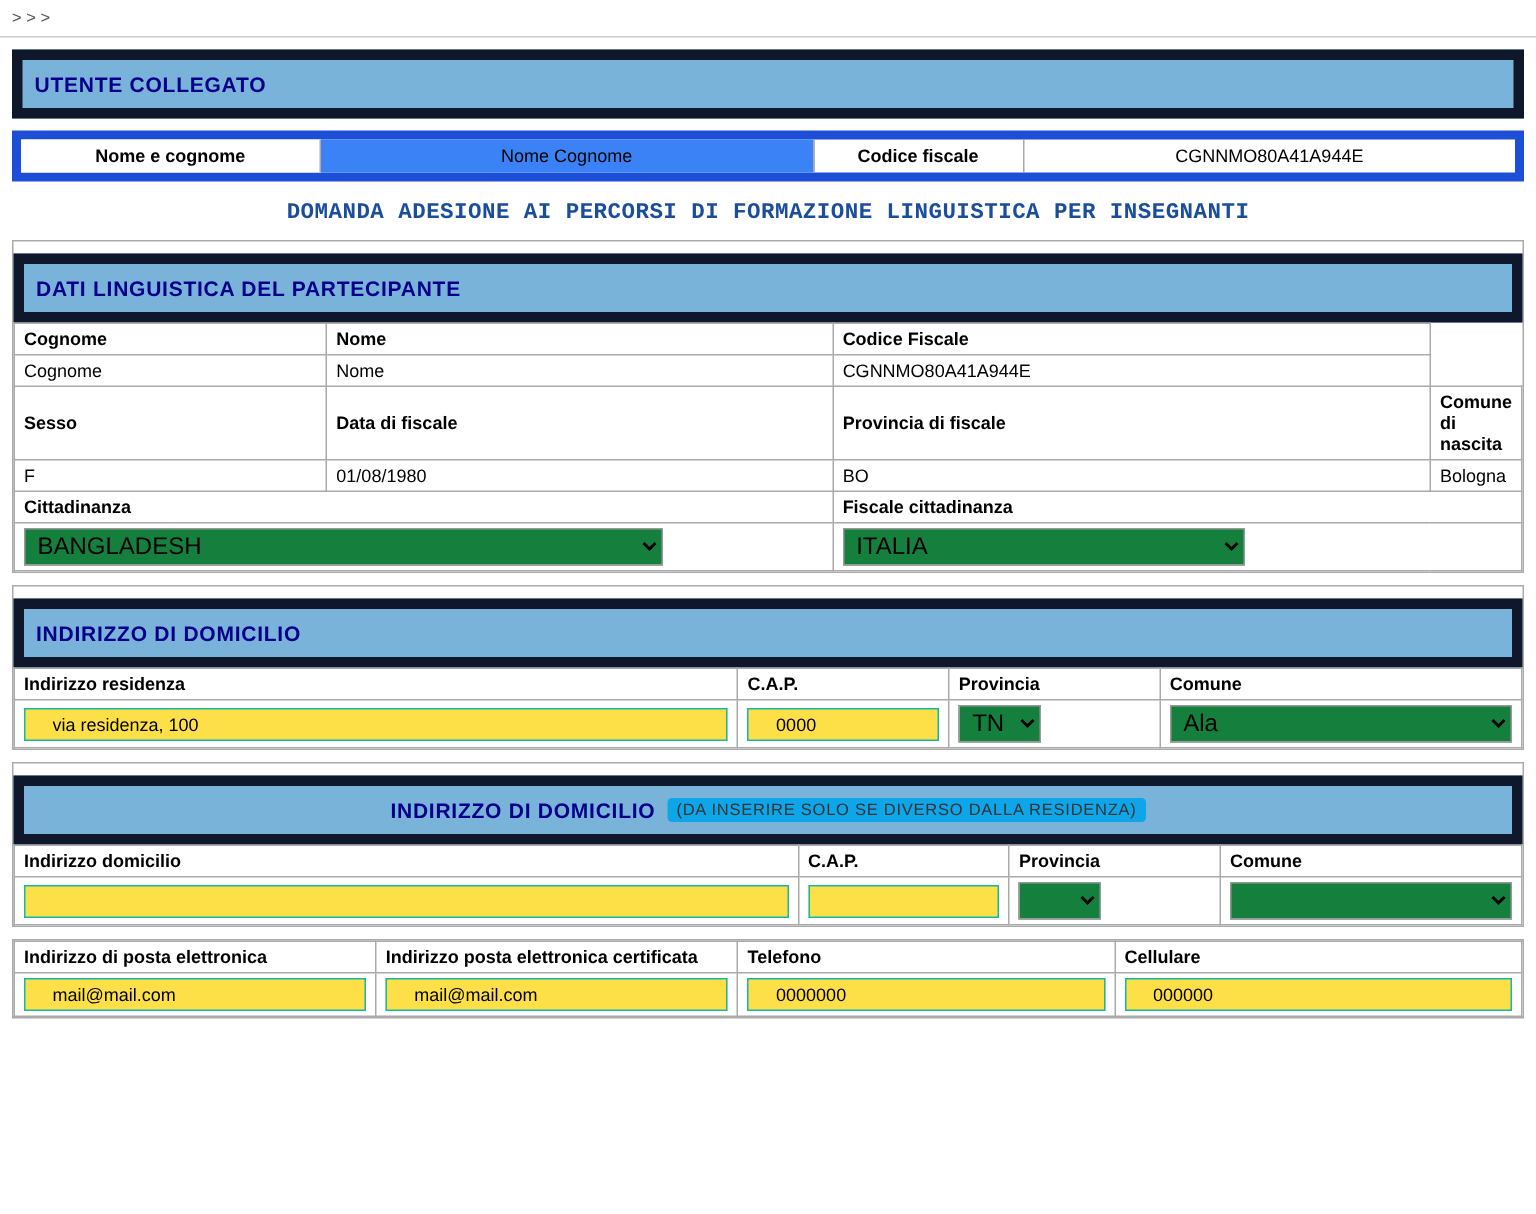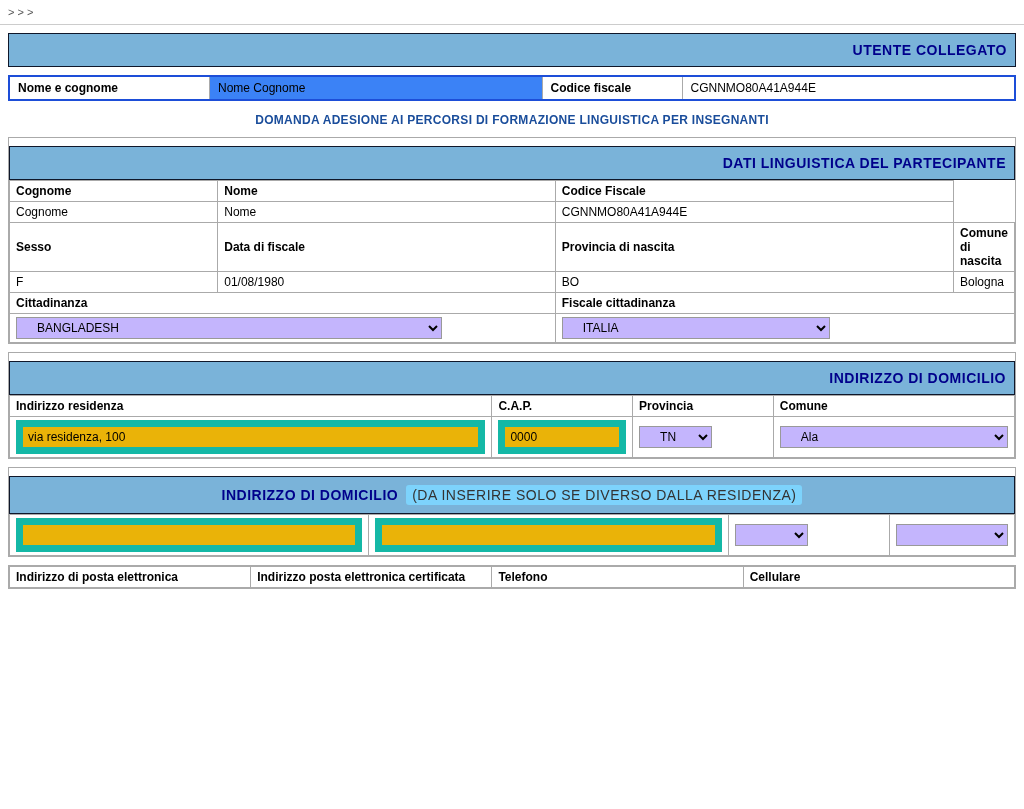--- a/index.html
+++ b/index.html
@@ -9,40 +9,42 @@
     .breadcrumb a { color: #00c; text-decoration: underline; cursor: pointer; }
     .breadcrumb span { color: #555; }
 
     .page-wrapper { padding: 0 8px 20px 8px; }
 
     .section-header {
       background: #7ab3d9;
       color: #00008b;
       font-weight: bold;
       font-size: 14px;
-      text-align: right;
+      text-align: left;
       padding: 8px;
-      border: 1px solid #0f172a;
+      border: 7px solid #0f172a;
       margin-top: 8px;
       letter-spacing: 0.5px;
     }
 
     .page-title {
       color: #1a4d9b;
       font-weight: bold;
-      font-size: 12px;
+      font-size: 15px;
       text-align: center;
       padding: 12px 0 6px 0;
       letter-spacing: 0.3px;
+      font-family: Liberation Mono, monospace;
     }
 
     .user-bar {
       display: flex;
-      border: 2px solid #1d4ed8;
+      border: 6px solid #1d4ed8;
       margin-top: 8px;
+      text-align: center;
     }
     .user-bar .cell {
       border-right: 1px solid #aaa;
       padding: 4px 8px;
     }
     .user-bar .cell:last-child { border-right: none; }
     .user-bar .label-cell {
       background: #fff;
       font-weight: bold;
       width: 200px;
@@ -58,37 +60,37 @@
     .user-bar .value-cell2 {
       flex: 1;
     }
 
     .data-section {
       border: 1px solid #aaa;
       margin-top: 4px;
     }
 
     input[type="text"] {
-      border: 7px solid #14b8a6;
-      padding: 3px 5px;
+      border: 1px solid #14b8a6;
+      padding: 3px 18px;
       font-size: 12px;
       width: 100%;
-      background: #eab308;
+      background: #fde047;
     }
     select {
       border: 1px solid #999;
-      padding: 2px 16px;
-      font-size: 12px;
-      background: #c4b5fd;
+      padding: 2px 4px;
+      font-size: 16px;
+      background: #15803d;
     }
 
     .highlight-note {
-      background: #7dd3fc;
+      background: #0ea5e9;
       color: #333;
-      font-size: 14px;
+      font-size: 11px;
       padding: 2px 6px;
       border-radius: 3px;
       font-weight: normal;
       display: inline;
     }
 
     .indirizzo-header {
       display: flex;
       align-items: center;
       gap: 8px;
@@ -144,21 +146,21 @@
       <th style="width:42%">Codice Fiscale</th>
     </tr>
     <tr>
       <td>Cognome</td>
       <td>Nome</td>
       <td>CGNNMO80A41A944E</td>
     </tr>
     <tr>
       <th>Sesso</th>
       <th>Data di fiscale</th>
-      <th style="width:26%">Provincia di nascita</th>
+      <th style="width:26%">Provincia di fiscale</th>
       <th style="width:26%">Comune di nascita</th>
     </tr>
     <tr>
       <td>F</td>
       <td>01/08/1980</td>
       <td>BO</td>
       <td>Bologna</td>
     </tr>
     <tr>
       <th colspan="2">Cittadinanza</th>
@@ -212,20 +214,26 @@
 </div>
 <div class="data-section" style="margin-top:8px">
   <div class="section-header">
     <span class="indirizzo-header">
       <span>INDIRIZZO DI DOMICILIO</span>
       <span class="highlight-note">(DA INSERIRE SOLO SE DIVERSO DALLA RESIDENZA)</span>
     </span>
   </div>
   <table class="full-table">
     <tbody>
+          <tr>
+      <th style="width:52%">Indirizzo domicilio</th>
+      <th style="width:14%">C.A.P.</th>
+      <th style="width:14%">Provincia</th>
+      <th style="width:20%">Comune</th>
+    </tr>
     <tr>
       <td>
         <input type="text" value="" style="">
       </td>
       <td>
         <input type="text" value="" style="">
       </td>
       <td>
         <select>
           <option></option>
@@ -243,16 +251,30 @@
 </div>
 <div class="data-section" style="margin-top:8px">
   <table class="full-table">
     <tbody>
           <tr>
       <th style="width:24%">Indirizzo di posta elettronica</th>
       <th style="width:24%">Indirizzo posta elettronica certificata</th>
       <th style="width:25%">Telefono</th>
       <th style="width:27%">Cellulare</th>
     </tr>
+    <tr>
+      <td>
+        <input type="text" value="mail@mail.com" style="">
+      </td>
+      <td>
+        <input type="text" value="mail@mail.com" style="">
+      </td>
+      <td>
+        <input type="text" value="0000000" style="">
+      </td>
+      <td>
+        <input type="text" value="000000" style="">
+      </td>
+    </tr>
   </tbody>
       </table>
 </div>
   </div>
 
 </body></html>

